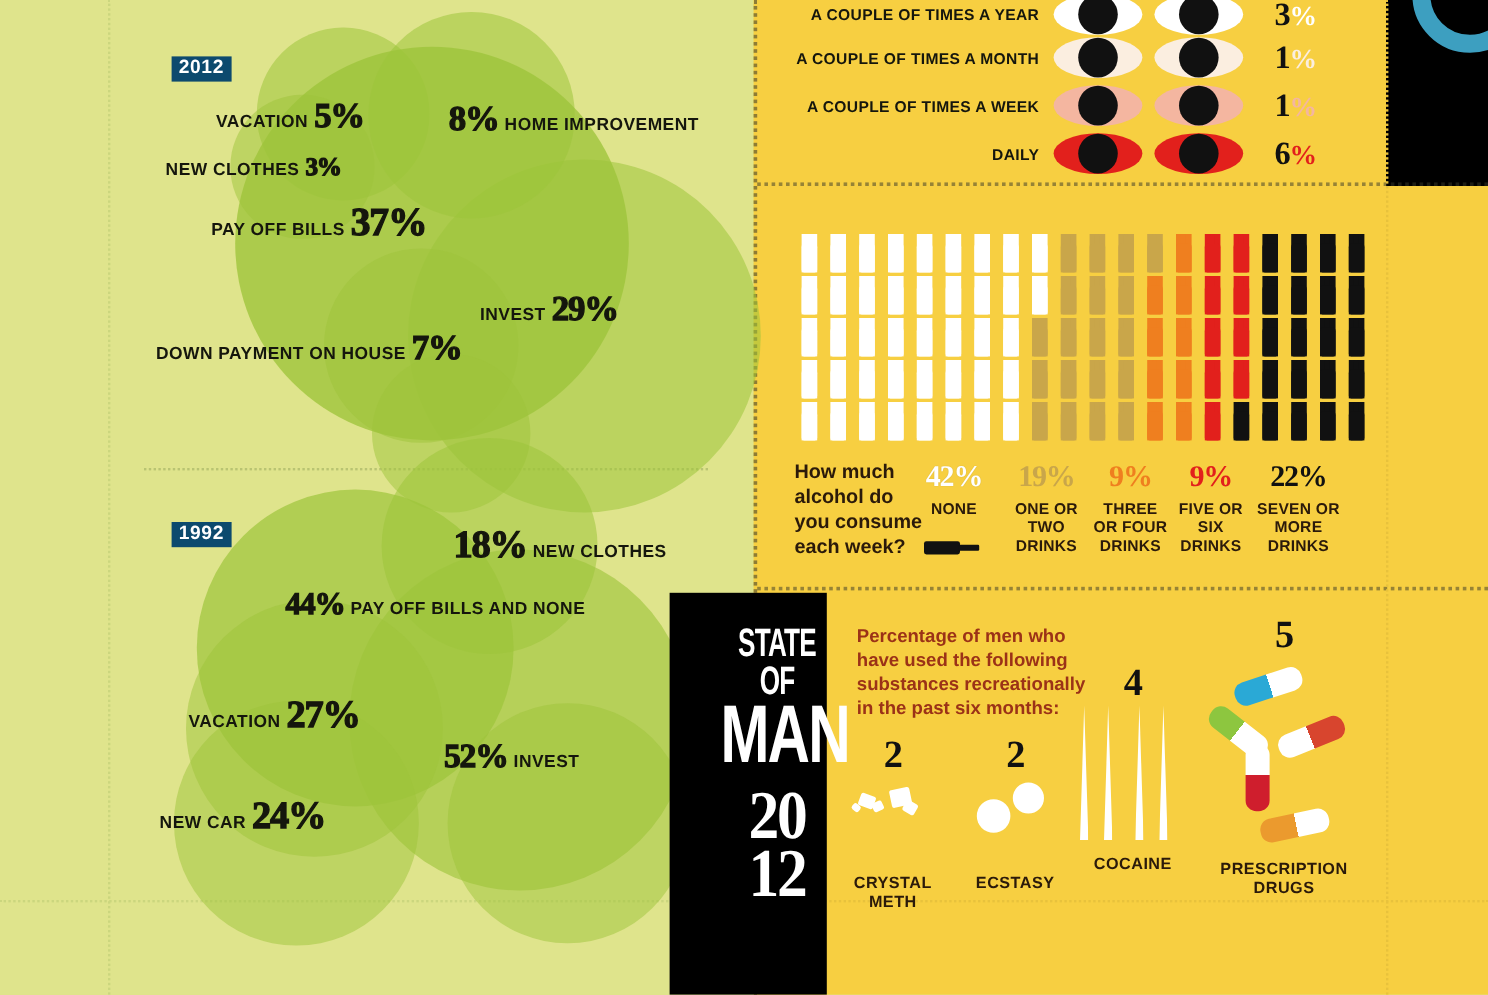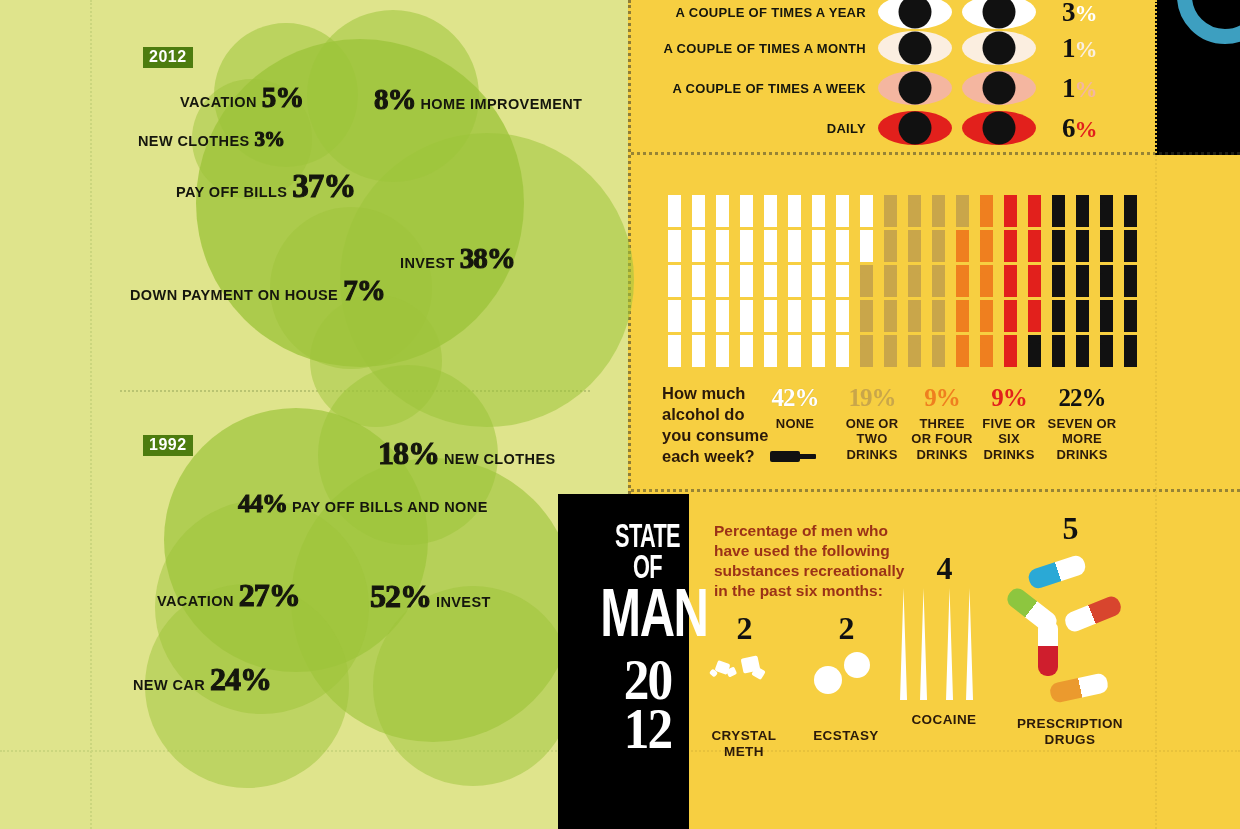--- a/index.html
+++ b/index.html
@@ -21,21 +21,21 @@
   .panel-black{position:absolute;background:#000;}
 
   .sep-v{position:absolute;width:0;border-left:3px dotted #3a3a2a;opacity:.55;}
   .sep-h{position:absolute;height:0;border-top:3px dotted #3a3a2a;opacity:.5;}
   .sep-h-light{position:absolute;height:0;border-top:2px dotted #b9c472;}
 
   
   .bubble{position:absolute;border-radius:50%;background:#9dc43a;opacity:.72;}
 
   .yearbadge{
-    position:absolute;background:#4d7c0f;color:#fff;
+    position:absolute;background:#0c4a6e;color:#fff;
     font-family:"Liberation Sans",sans-serif;font-weight:700;
     font-size:16px;letter-spacing:.5px;padding:2px 6px 3px 6px;line-height:1;
   }
 
   .blabel{
     position:absolute;white-space:nowrap;color:#15160d;
     font-family:"Liberation Sans",sans-serif;font-weight:700;
     font-size:14.5px;letter-spacing:.4px;display:flex;align-items:baseline;gap:5px;
   }
   .blabel .pct{
@@ -163,21 +163,21 @@
     <span class="pct">3%</span>
   </div>
 
   <div class="blabel" style="left:176px;top:172px;">
     <span>PAY OFF BILLS</span>
     <span class="pct" style="font-size:33px;">37%</span>
   </div>
 
   <div class="blabel" style="left:400px;top:245px;">
     <span>INVEST</span>
-    <span class="pct">38%</span>
+    <span class="pct">29%</span>
   </div>
 
   <div class="blabel" style="left:130px;top:277px;">
     <span>DOWN PAYMENT ON HOUSE</span>
     <span class="pct">7%</span>
   </div>
 
 
   <div id="bubbles1992">
       <div class="bubble" style="left: 290.806px; top: 457.806px; height: 284.389px; width: 284.389px; background: rgb(157, 196, 58); opacity: 0.62;"></div>
@@ -198,21 +198,21 @@
     <span class="pct" style="font-size:26px;">44%</span>
     <span>PAY OFF BILLS AND NONE</span>
   </div>
 
   <div class="blabel" style="left:157px;top:581px;">
     <span>VACATION</span>
     <span class="pct" style="font-size:32px;">27%</span>
   </div>
 
   <div class="blabel" style="left:370px;top:582px;">
-    <span class="pct" style="font-size:32px;">52%</span>
+    <span class="pct" style="font-size:28px;margin-top:36px;">52%</span>
     <span>INVEST</span>
   </div>
 
   <div class="blabel" style="left:133px;top:665px;">
     <span>NEW CAR</span>
     <span class="pct" style="font-size:32px;">24%</span>
   </div>
 
 
   <div id="freqrows">

